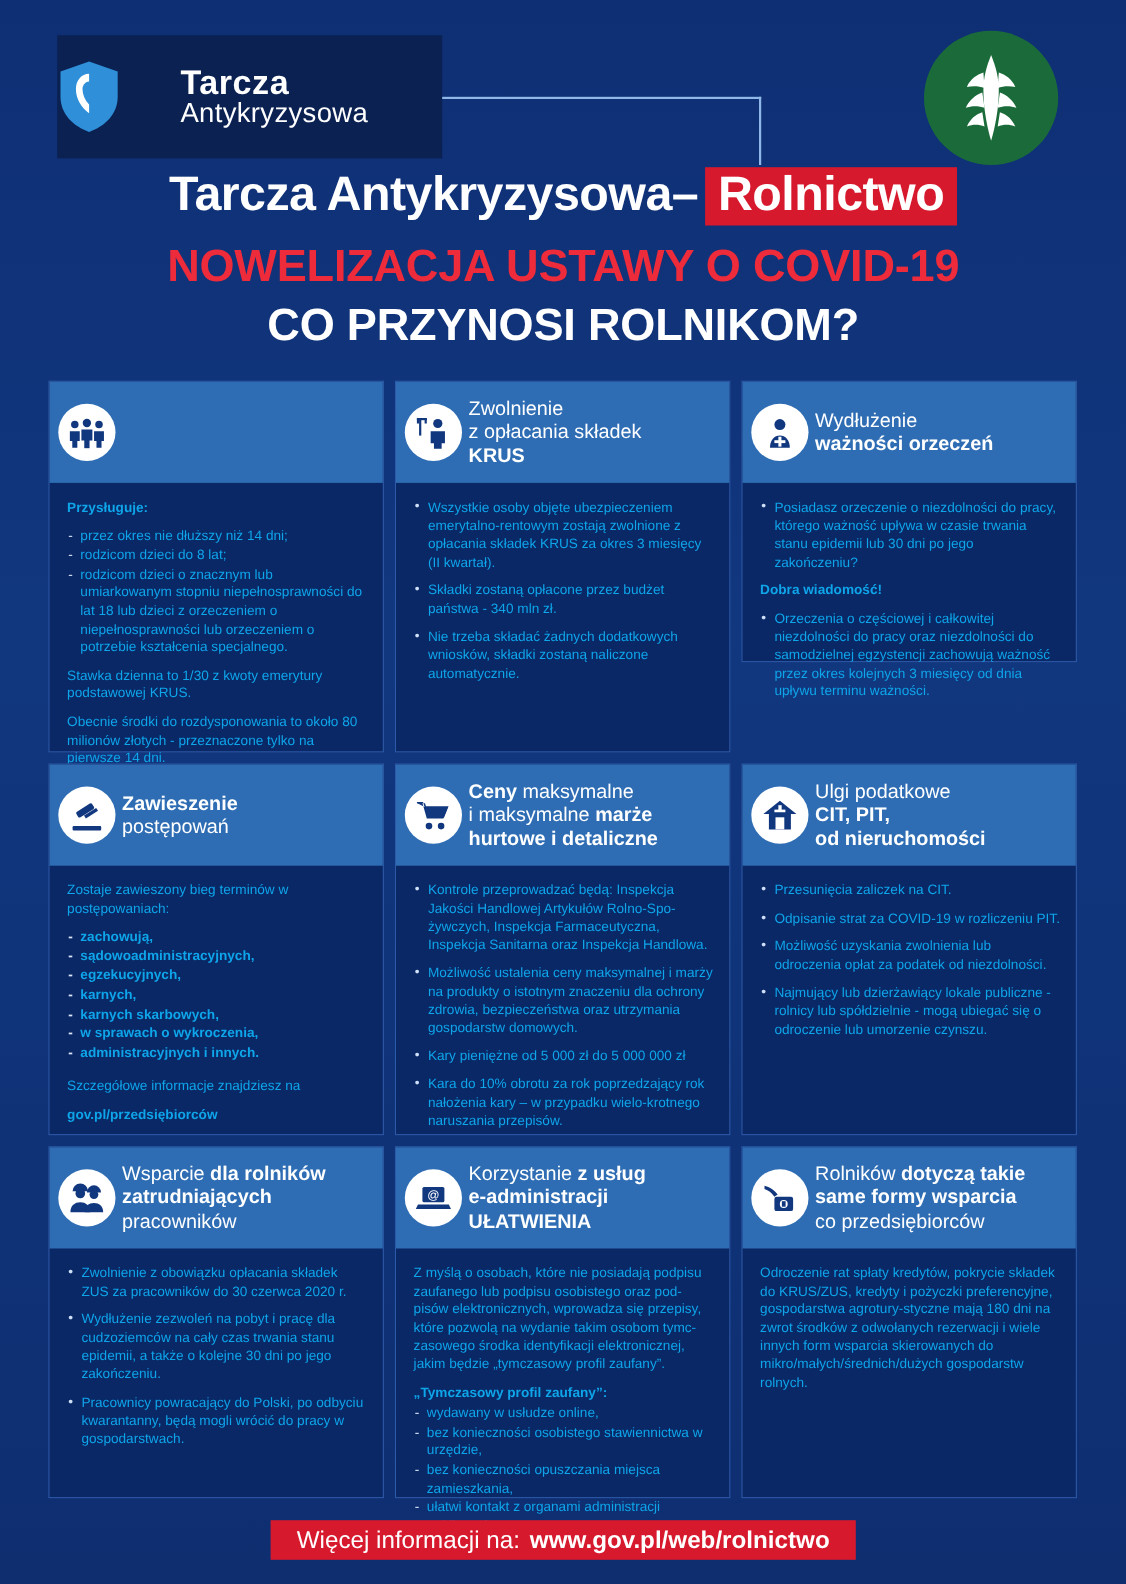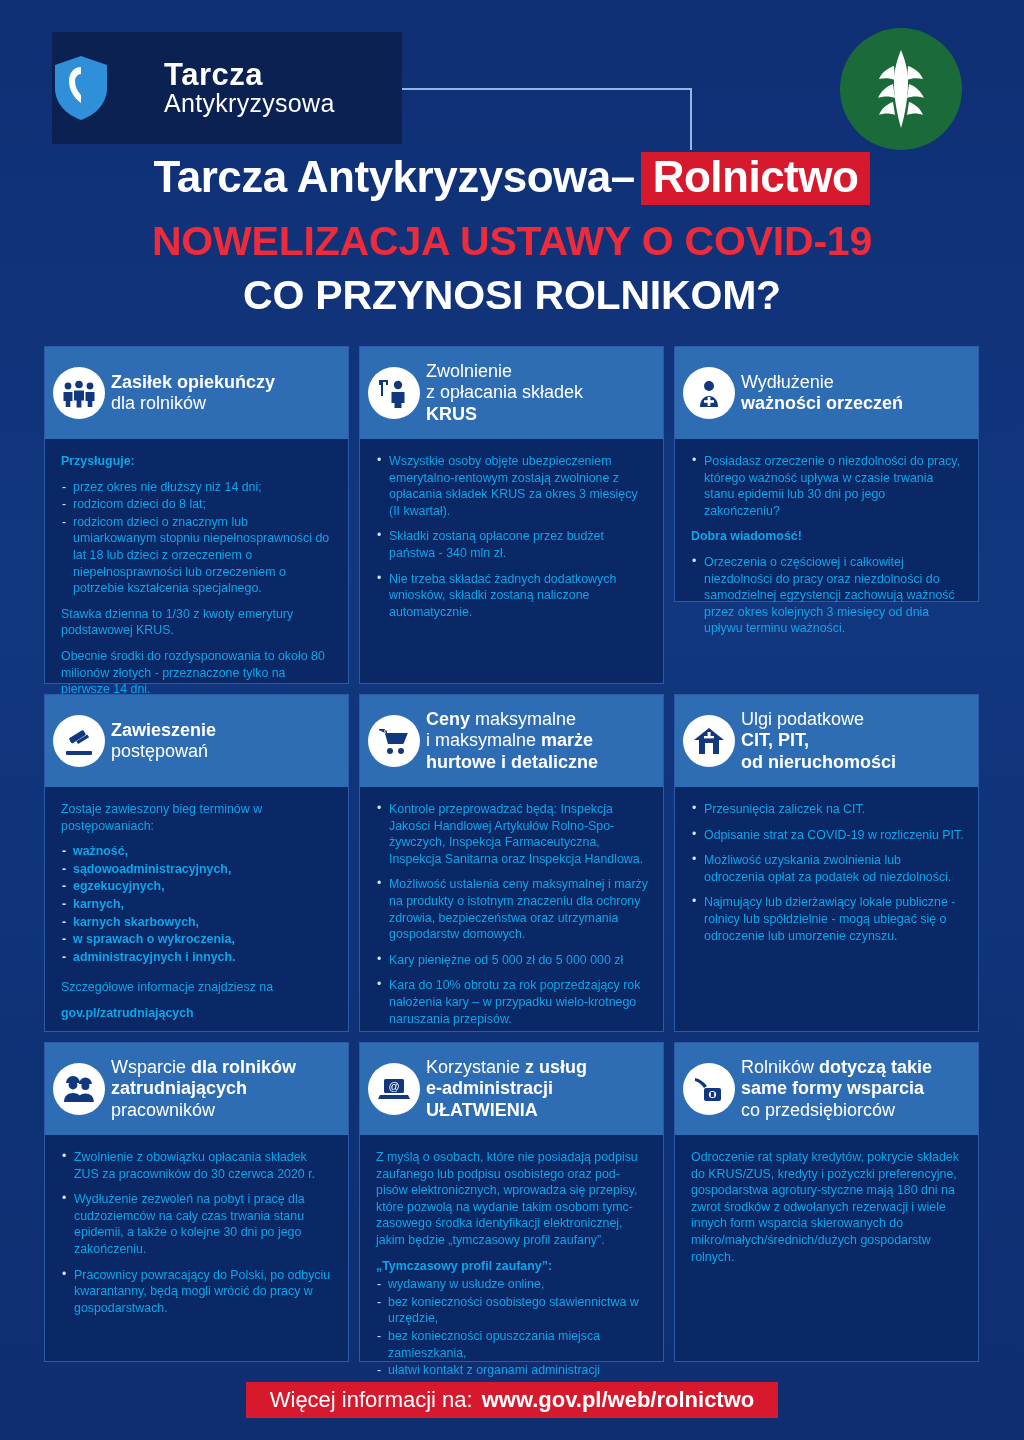--- a/index.html
+++ b/index.html
@@ -282,21 +282,20 @@
             <g fill="#11377f">
               <circle cx="6" cy="8" r="3.4"></circle>
                 <path d="M1.5 14 h9 v9 h-2.2 v6 h-4.6 v-6 H1.5 Z"></path>
               <circle cx="17" cy="6.5" r="3.8"></circle>
                 <path d="M12 12.5 h10 v10 h-2.6 v7 h-4.8 v-7 H12 Z"></path>
               <circle cx="28" cy="8" r="3.4"></circle>
                 <path d="M23.5 14 h9 v9 h-2.2 v6 h-4.6 v-6 h-2.2 Z"></path>
             </g>
           </svg>
         </div>
-        <div class="card-title"><b>Zasiłek opiekuńczy</b><br>dla rolników</div>
       </div>
       <div class="card-body">
         <p><b>Przysługuje:</b></p>
         <ul class="plain">
           <li>przez okres nie dłuższy niż 14 dni;</li>
           <li>rodzicom dzieci do 8 lat;</li>
           <li>rodzicom dzieci o znacznym lub umiarkowanym stopniu niepełnosprawności do lat 18 lub dzieci z orzeczeniem o niepełnosprawności lub orzeczeniem o potrzebie kształcenia specjalnego.</li>
         </ul>
         <p>Stawka dzienna to 1/30 z kwoty emerytury podstawowej KRUS.</p>
         <p>Obecnie środki do rozdysponowania to około 80 milionów złotych - przeznaczone tylko na pierwsze 14 dni.</p>
@@ -362,30 +361,30 @@
               <rect x="6" y="8" width="17" height="6" rx="1.6" transform="rotate(-32 14 11)"></rect>
               <rect x="13" y="12" width="13" height="3.2" transform="rotate(-32 19 13)"></rect>
             </g>
           </svg>
         </div>
         <div class="card-title"><b>Zawieszenie</b><br>postępowań</div>
       </div>
       <div class="card-body">
         <p>Zostaje zawieszony bieg terminów w postępowaniach:</p>
         <ul class="plain dash-b">
-          <li>ważność,</li>
+          <li>zachowują,</li>
           <li>sądowoadministracyjnych,</li>
           <li>egzekucyjnych,</li>
           <li>karnych,</li>
           <li>karnych skarbowych,</li>
           <li>w sprawach o wykroczenia,</li>
           <li>administracyjnych i innych.</li>
         </ul>
         <p style="margin-top:14px">Szczegółowe informacje znajdziesz na</p>
-        <p><b>gov.pl/zatrudniających</b></p>
+        <p><b>gov.pl/przedsiębiorców</b></p>
       </div>
     </div>
 
     <div class="card row2" style="height:338px">
       <div class="card-head">
         <div class="card-icon">
           <svg width="32" height="28" viewBox="0 0 32 28">
             <g fill="#11377f">
               <path d="M1 3 h5 l4 14 h15 l4-10 H9"></path>
               <path d="M1 2 h5.6 l4.2 14.5 h14.8 l4.2-10.5 H9.2 l-.8-2.8 H1 Z"></path>

